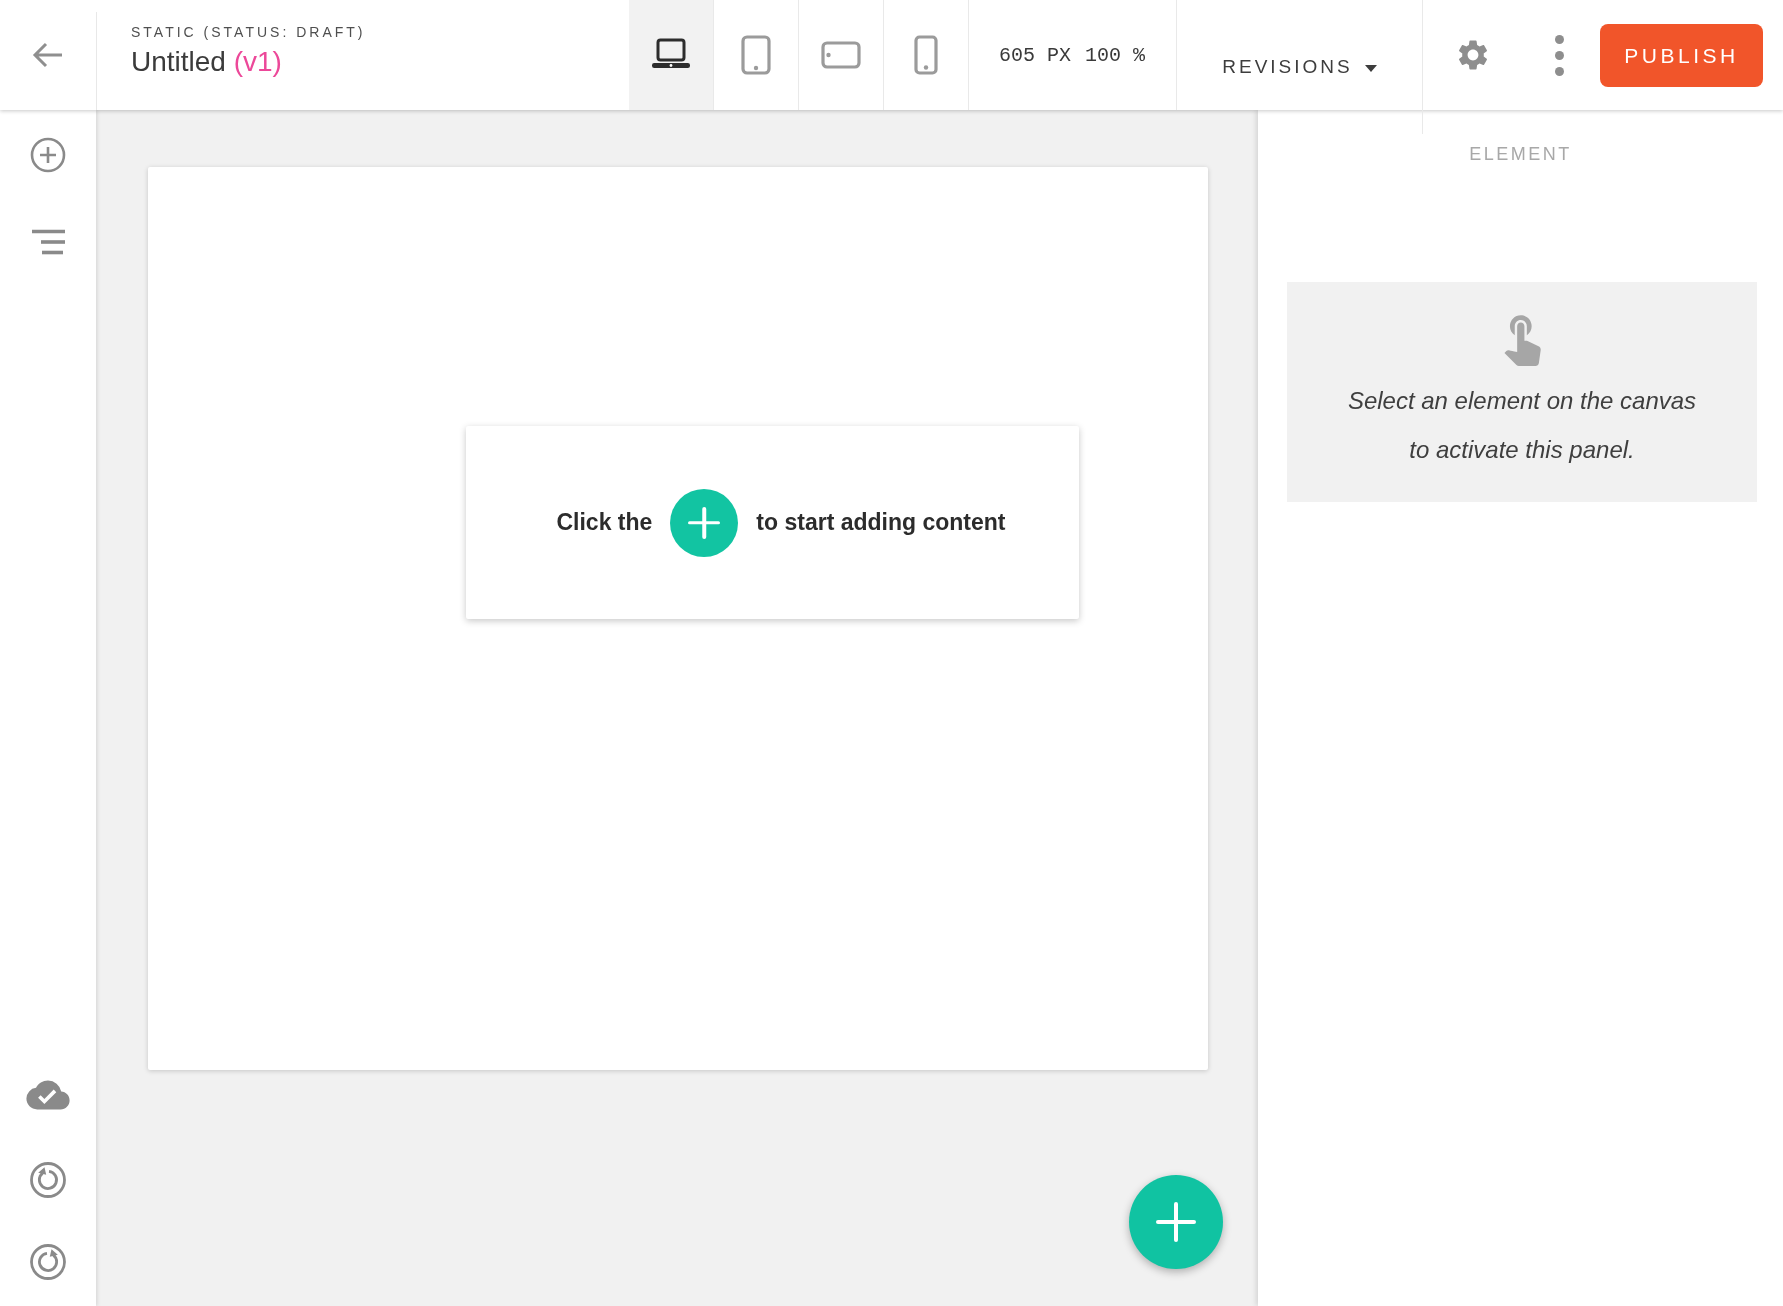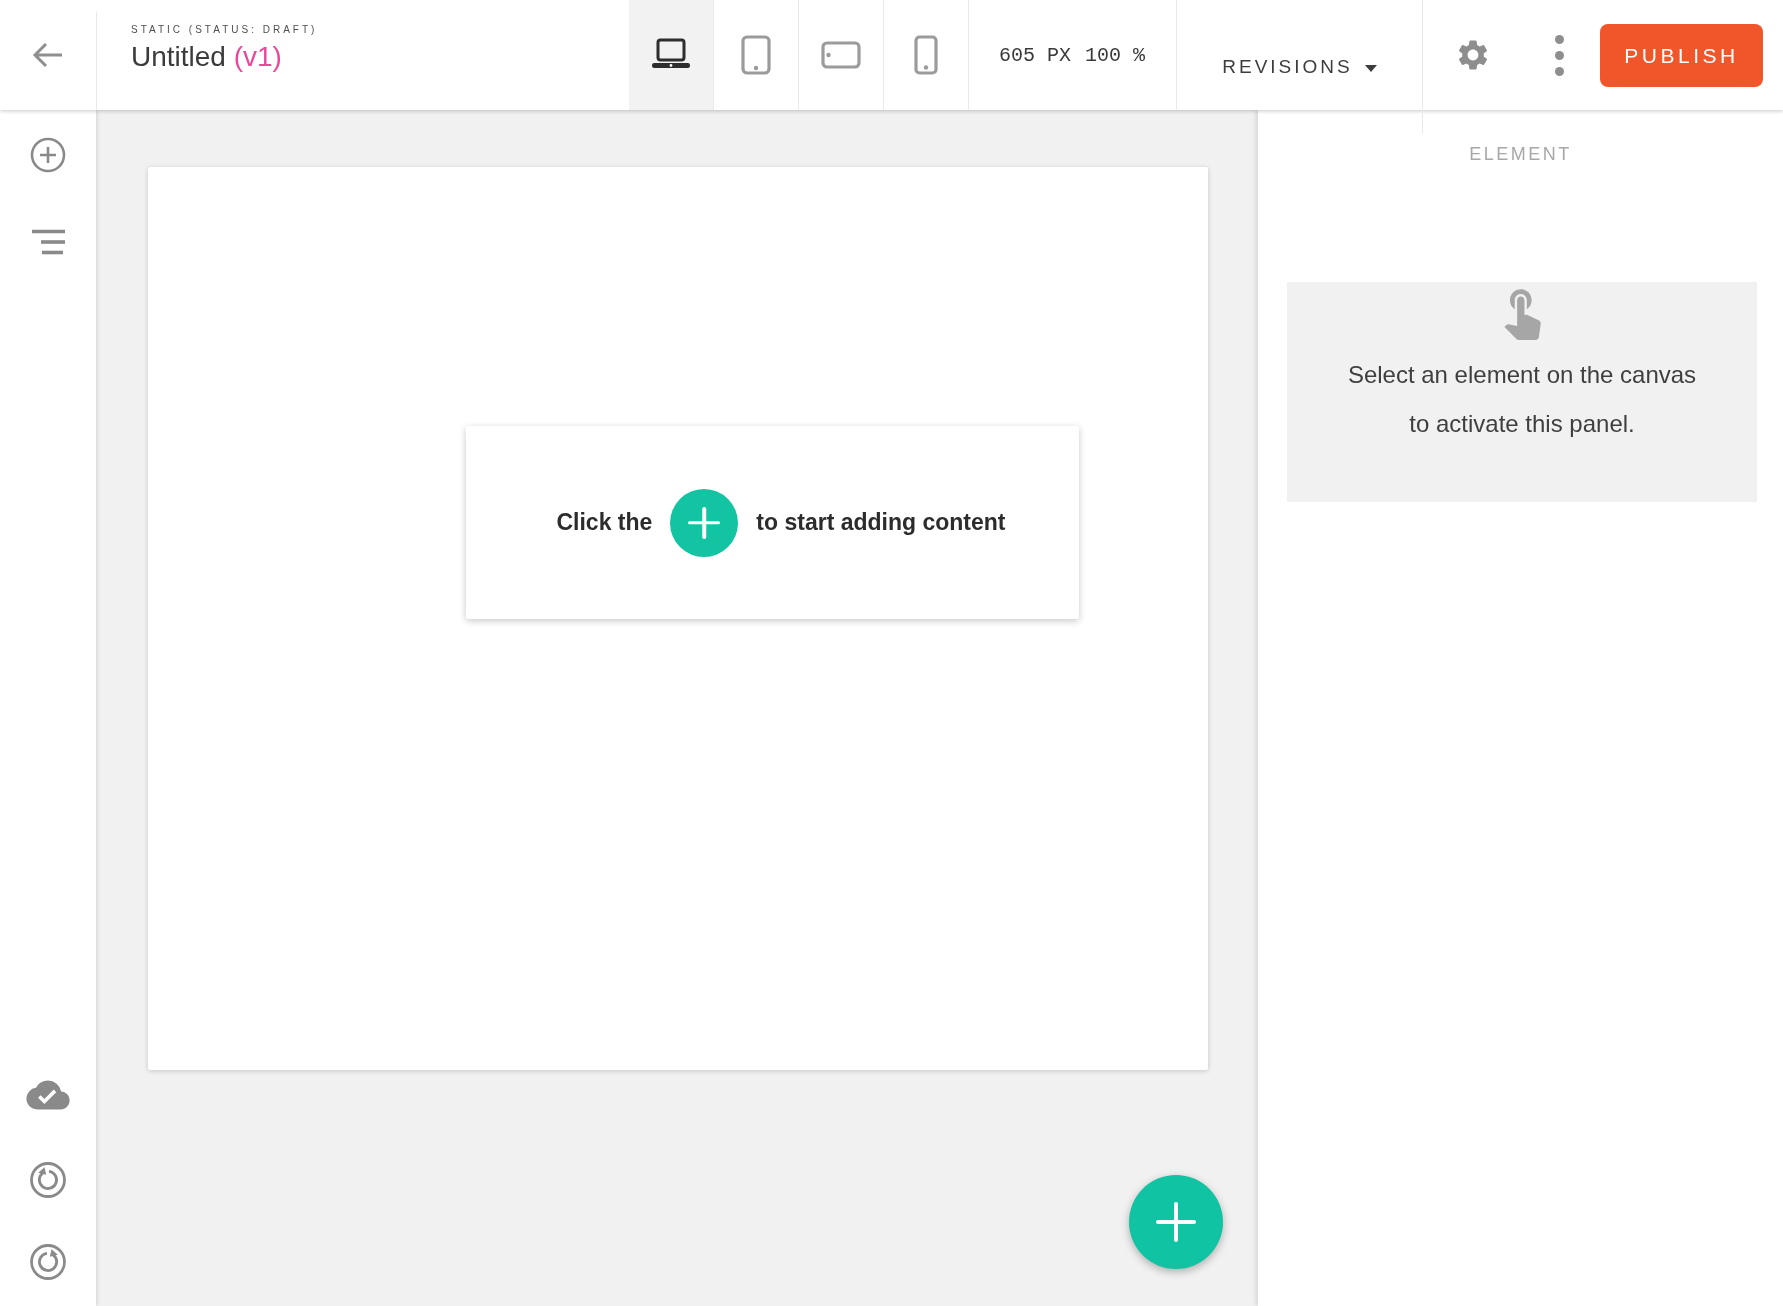--- a/index.html
+++ b/index.html
@@ -8,21 +8,21 @@
   .app { position:relative; width:1783px; height:1306px; }
 
   
   .topbar { position:absolute; left:0; top:0; width:100%; height:110px; background:#fff;
             box-shadow:0 1px 4px rgba(0,0,0,.22); z-index:10; }
   .back-col { position:absolute; left:0; top:0; width:96px; height:110px;
               display:flex; align-items:center; justify-content:center; cursor:pointer; }
   .vdiv { position:absolute; top:0; bottom:0; width:1px; background:#e8e8e8; }
   .vdiv.back { top:12px; left:96px; }
   .title-block { position:absolute; left:131px; top:24px; }
-  .status-label { font-size:10px; letter-spacing:3px; color:#4f4f4f; }
+  .status-label { font-size:14px; letter-spacing:3px; color:#4f4f4f; }
   .title-line { margin-top:6px; font-size:28px; color:#3b3b3b; cursor:pointer; }
   .title-line .version { color:#ec4899;text-align:right; }
 
   .devices { position:absolute; left:629px; top:0; height:110px; display:flex; }
   .device-seg { width:85px; height:110px; display:flex; align-items:center; justify-content:center;
                 border-right:1px solid #e9e9e9; cursor:pointer; }
   .device-seg.active { background:#f2f2f2; }
 
   .dims { position:absolute; left:968px; top:0; width:209px; height:110px;
           display:flex; align-items:center; justify-content:center; gap:14px;
@@ -75,21 +75,21 @@
   .panel { position:absolute; left:1258px; top:110px; bottom:0; right:0; background:#fff;
            box-shadow:-2px 0 5px rgba(0,0,0,.12); z-index:6; }
   .tabs { display:flex; height:88px; }
   .tab { position:relative; flex:1; display:flex; align-items:center; justify-content:center;
          font-size:18px; letter-spacing:2.5px; color:#a8a8a8; cursor:pointer; }
   .tab.active { color:#2e2e2e; }
   .tab .underline { display:none; }
   .tab.active .underline { display:block; position:absolute; left:0; right:0; bottom:0;
                            height:5px; background:#f4511e; }
   .empty-box { margin:84px 26px 0 29px; height:220px; background:#f1f1f1;
-               text-align:center; }
+               padding-top:26px; text-align:center;font-style:italic; }
   .empty-text { margin-top:10px; font-size:24px; line-height:49px; color:#3f3f3f; }
 
   svg { display:block; }
 </style>
 </head>
 <body>
 
 <div class="app">
 
   <header class="topbar">

